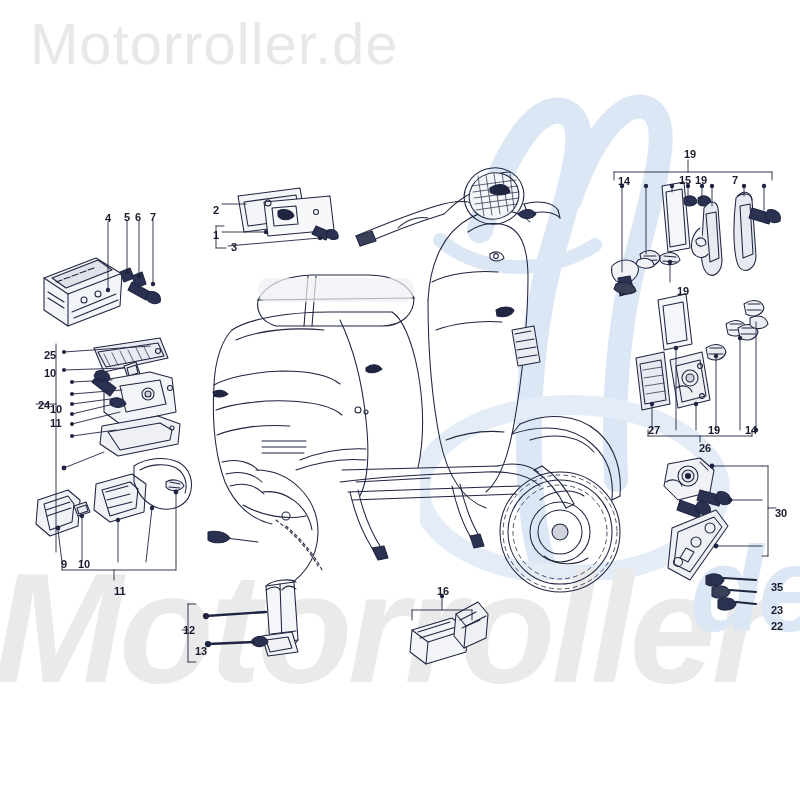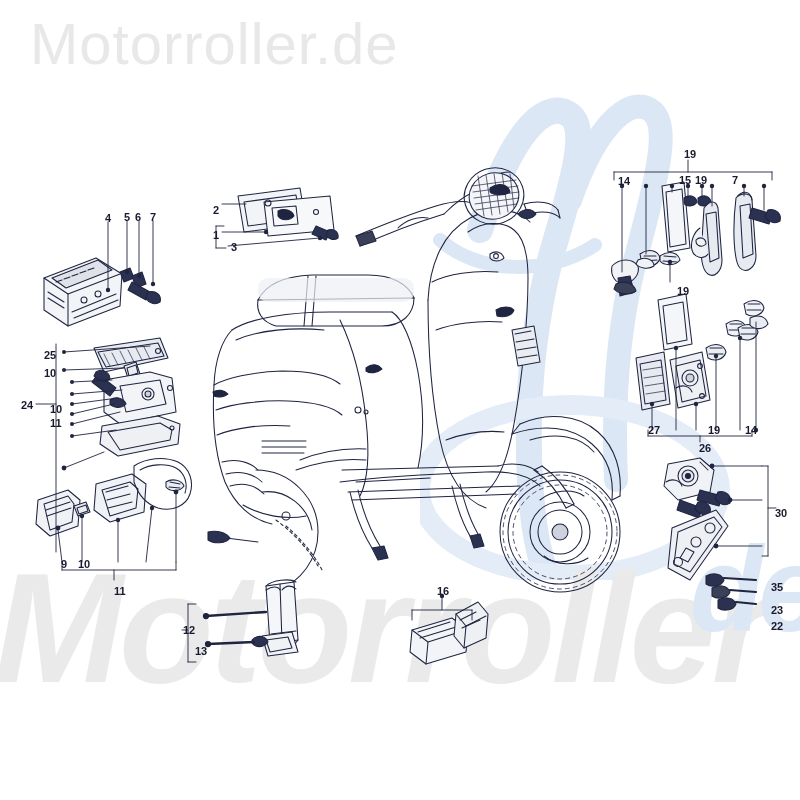--- a/index.html
+++ b/index.html
@@ -486,20 +486,20 @@
       <div class="num" style="left: 677px; top: 286px;">19</div>
       <div class="num" style="left: 437px; top: 586px;">16</div>
       <div class="num" style="left: 708px; top: 425px;">19</div>
       <div class="num" style="left: 745px; top: 425px;">14</div>
       <div class="num" style="left: 699px; top: 443px;">26</div>
       <div class="num" style="left: 648px; top: 425px;">27</div>
       <div class="num" style="left: 775px; top: 508px;">30</div>
       <div class="num" style="left: 771px; top: 582px;">35</div>
       <div class="num" style="left: 771px; top: 621px;">22</div>
       <div class="num" style="left: 771px; top: 605px;">23</div>
-      <div class="num" style="left: 21px; top: 400px;">24</div>
+      <div class="num" style="left: 38px; top: 400px;">24</div>
       <div class="num" style="left: 44px; top: 350px;">25</div>
       <div class="num" style="left: 44px; top: 368px;">10</div>
       <div class="num" style="left: 50px; top: 404px;">10</div>
       <div class="num" style="left: 50px; top: 418px;">11</div>
     </div>
 
 </div>
 
 </body></html>

